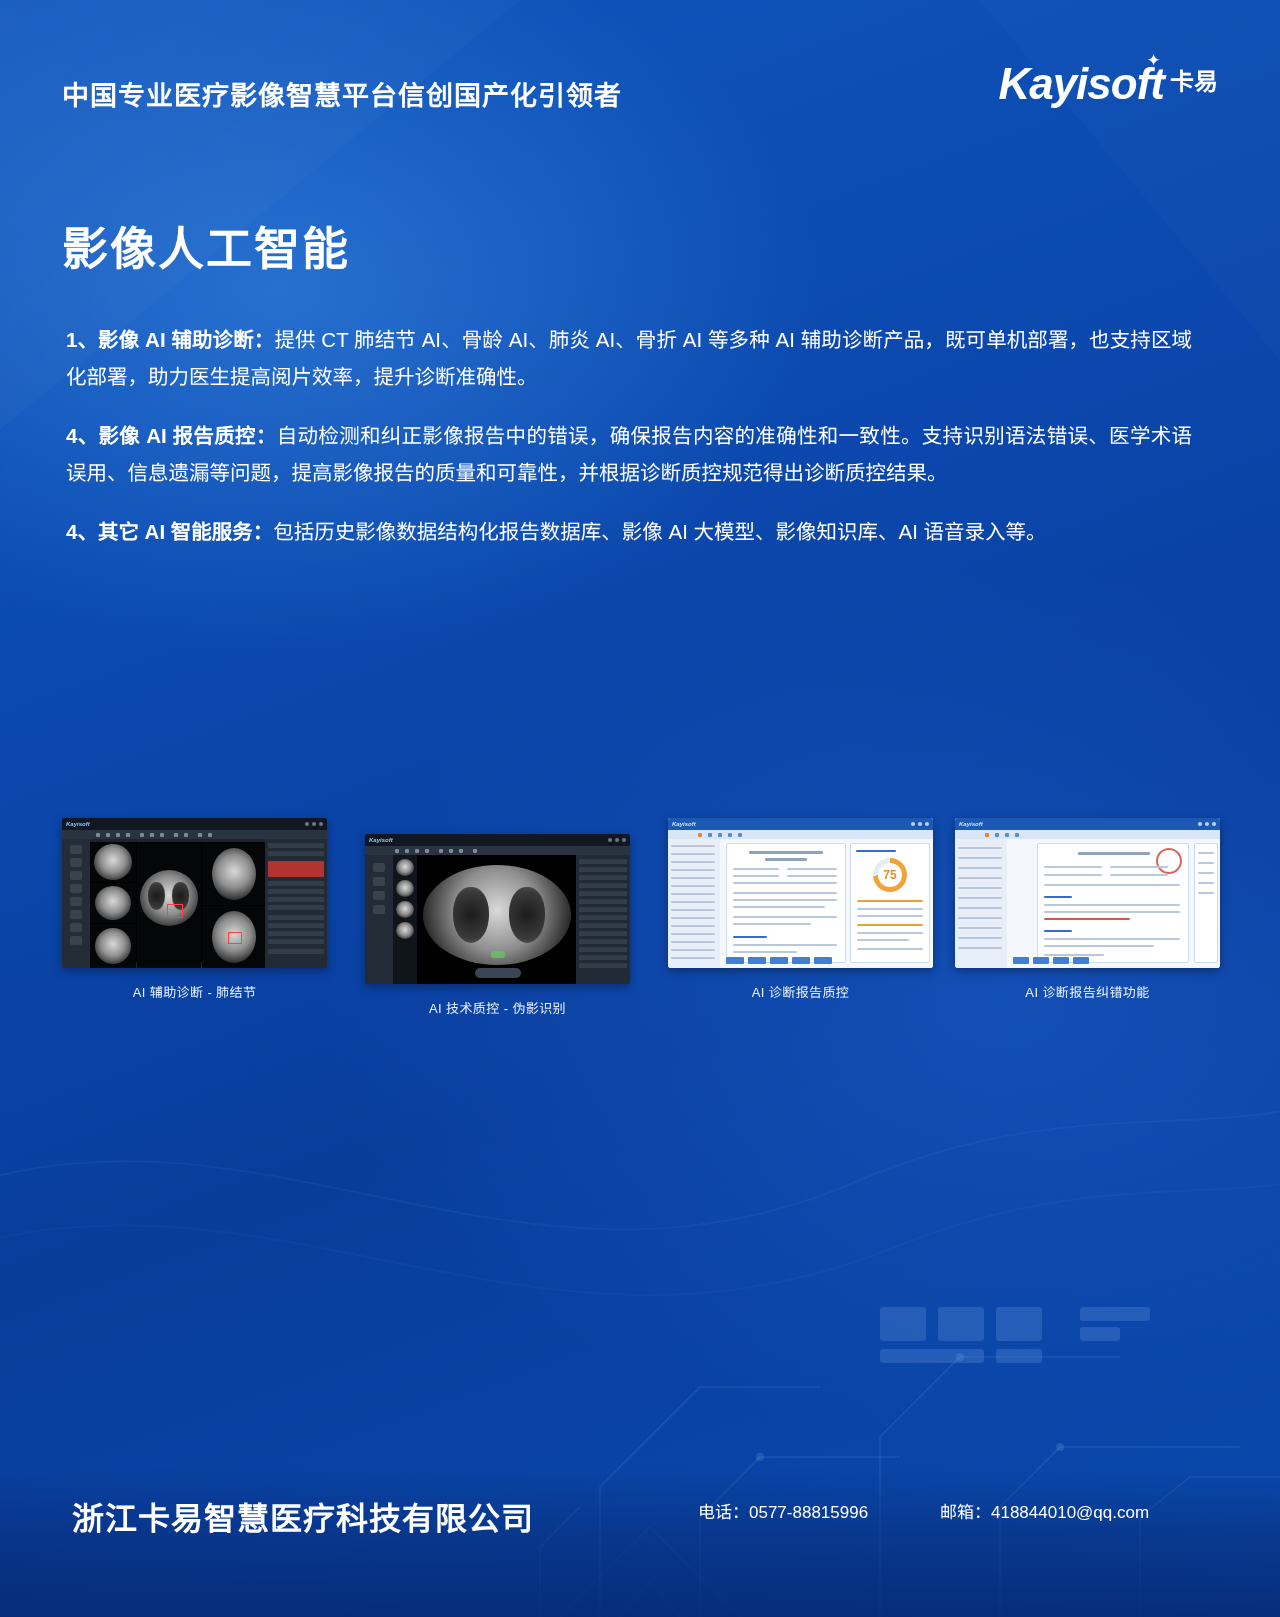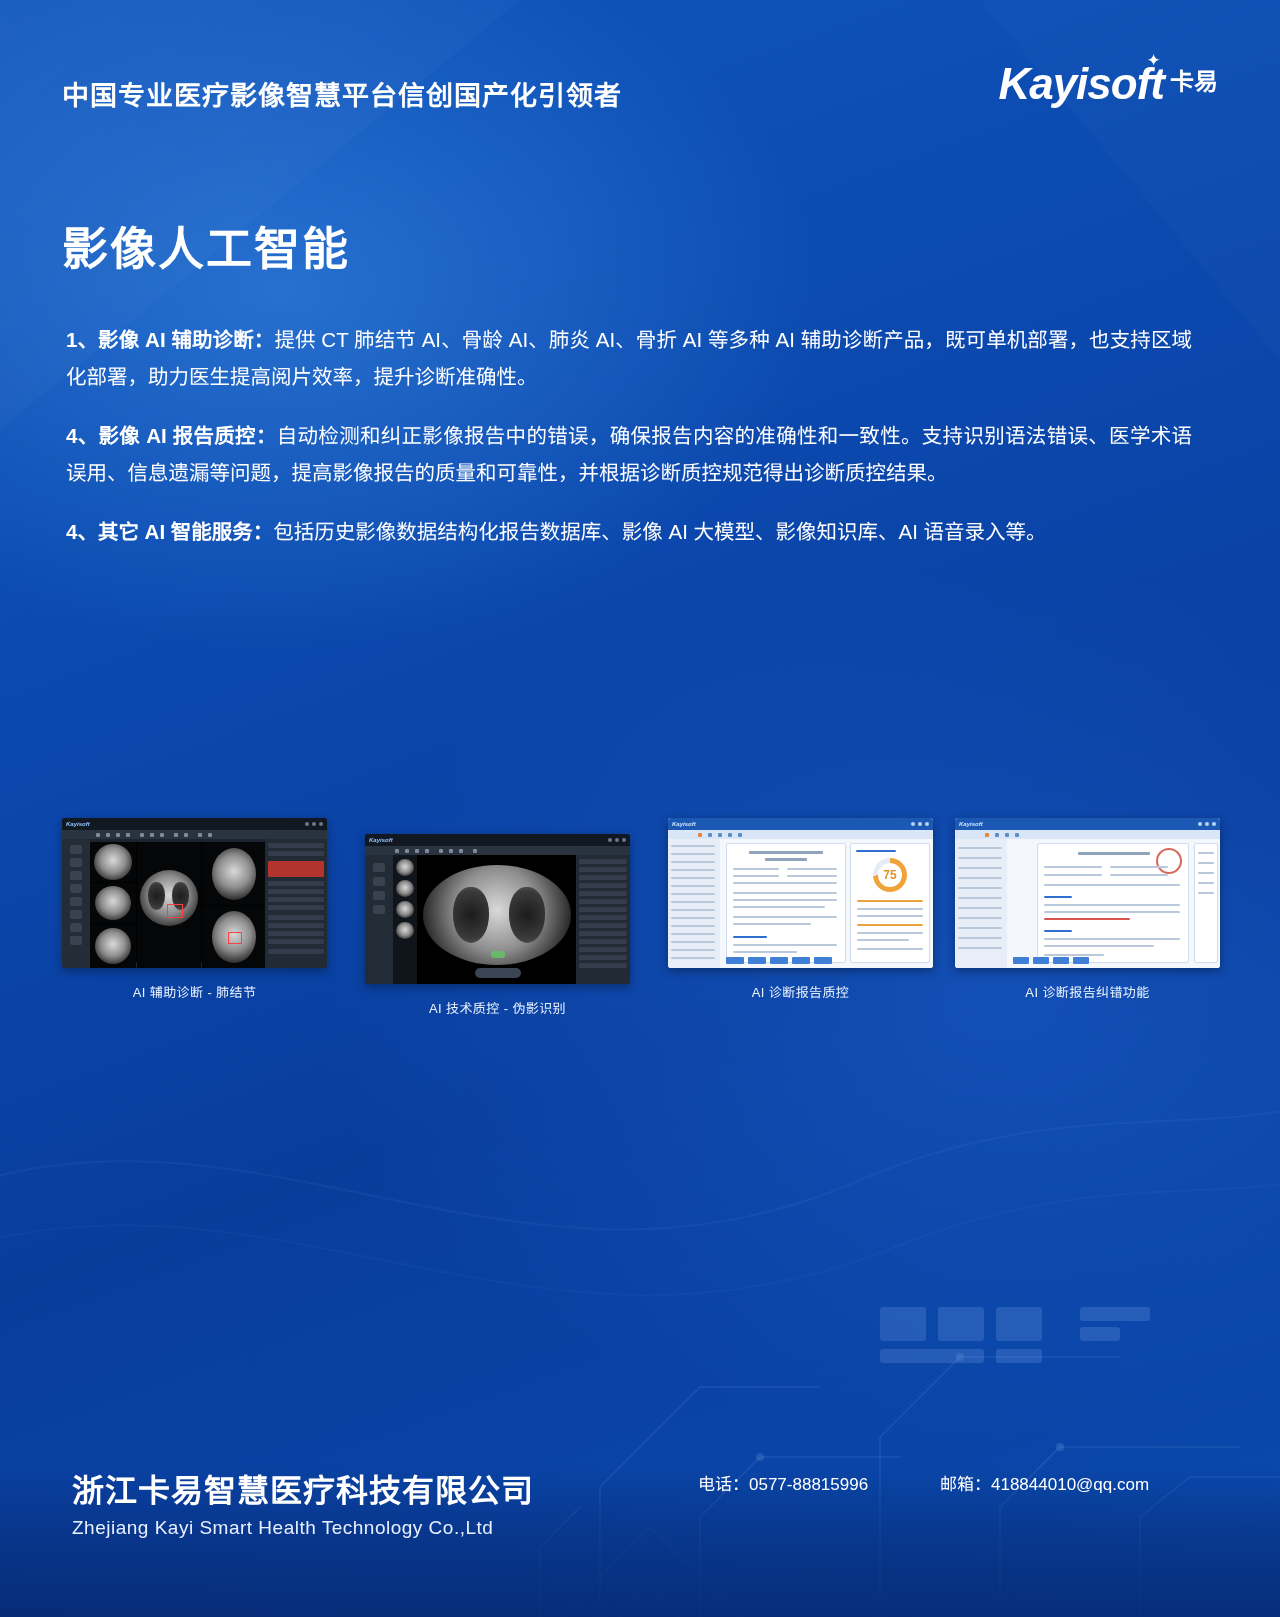--- a/index.html
+++ b/index.html
@@ -478,20 +478,19 @@
           </div>
         </div>
       </div>
     </div>
     <figcaption class="shot-cap">AI 诊断报告纠错功能</figcaption>
   </figure>
 </div>
 
 <div class="footer">
   <div class="company-cn">浙江卡易智慧医疗科技有限公司</div>
-  <div class="company-en">Zhejiang Kayi Smart Health Technology Co.,Ltd</div>
   <div class="contact">
     <div class="row">
       <span class="c1">电话：0577-88815996</span>
       <span>邮箱：418844010@qq.com</span>
     </div>
   </div>
 </div>
 
 </body></html>

